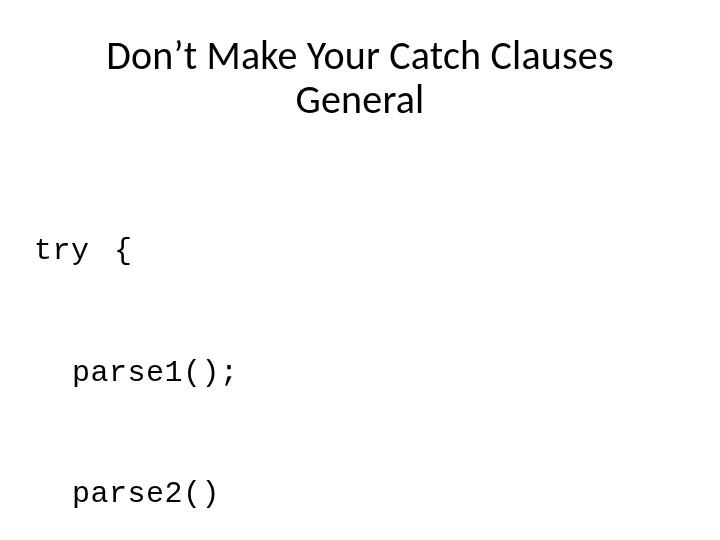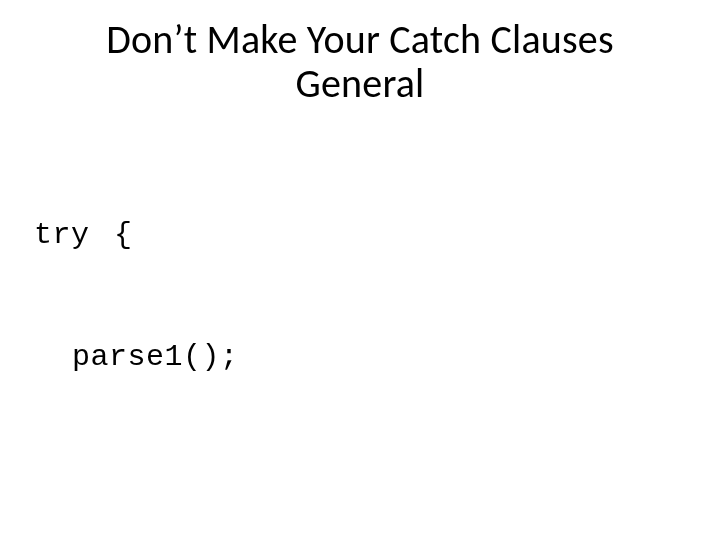--- a/index.html
+++ b/index.html
@@ -16,21 +16,21 @@
     width: 720px;
     height: 540px;
     box-sizing: border-box;
     padding: 18px 40px 0 40px;
   }
   .title {
     text-align: center;
     font-size: 40px;
     line-height: 1.1;
     font-weight: 400;
-    margin: 0 0 28px 0;
+    margin: 16px 0 28px 0;
     letter-spacing: 0.2px;
   }
   .code-block {
     font-family: "Courier New", Courier, monospace;
     font-size: 30px;
     line-height: 1.35;
     white-space: pre;
     word-spacing: 6px;
     letter-spacing: 0.5px;
     margin-left: -6px;
@@ -40,19 +40,20 @@
 </style>
 </head>
 <body>
 
 <div class="slide">
   <h1 class="title">Don’t Make Your Catch Clauses General</h1>
 
   <div class="code-block">
     <span class="ln">try {</span>
     <span class="ln ind">parse1();</span>
+    <span class="ln ind">parse2()</span>
     
     
     
     
     
   </div>
 </div>
 
 </body></html>

